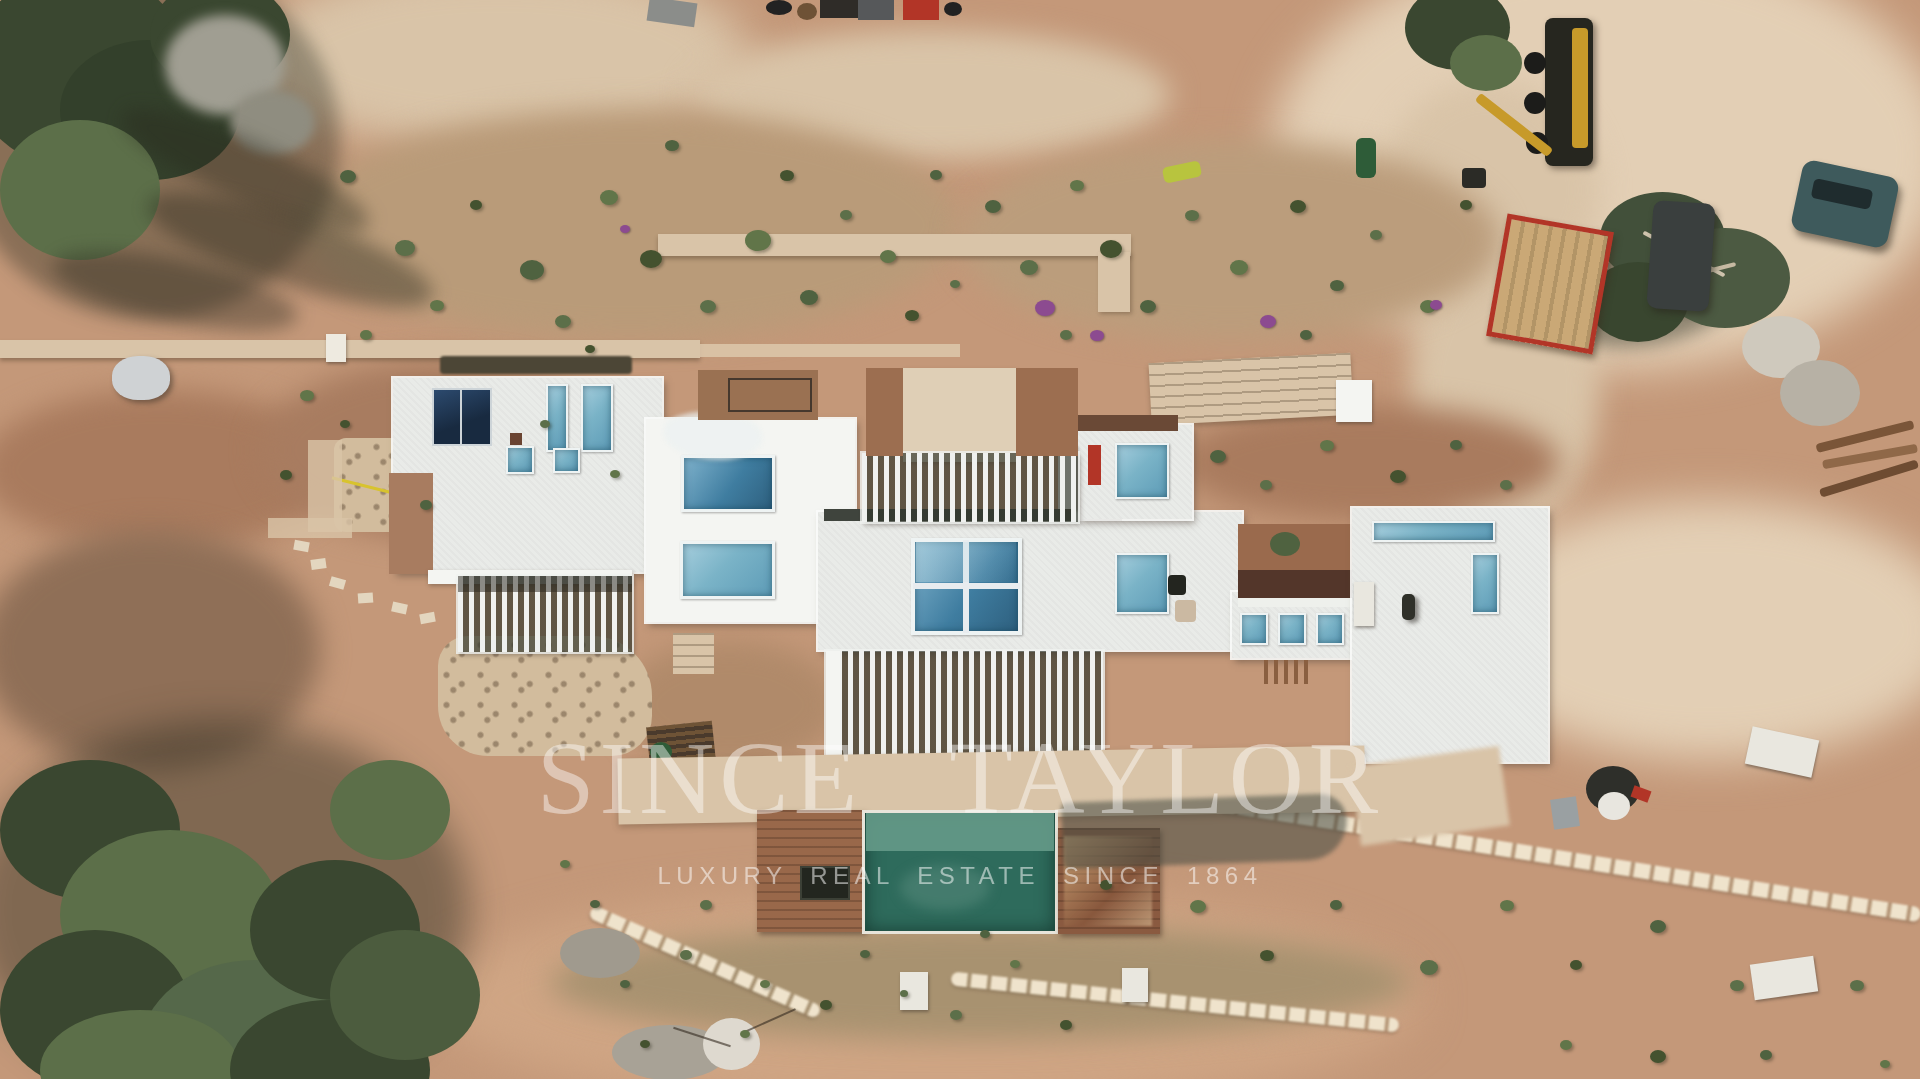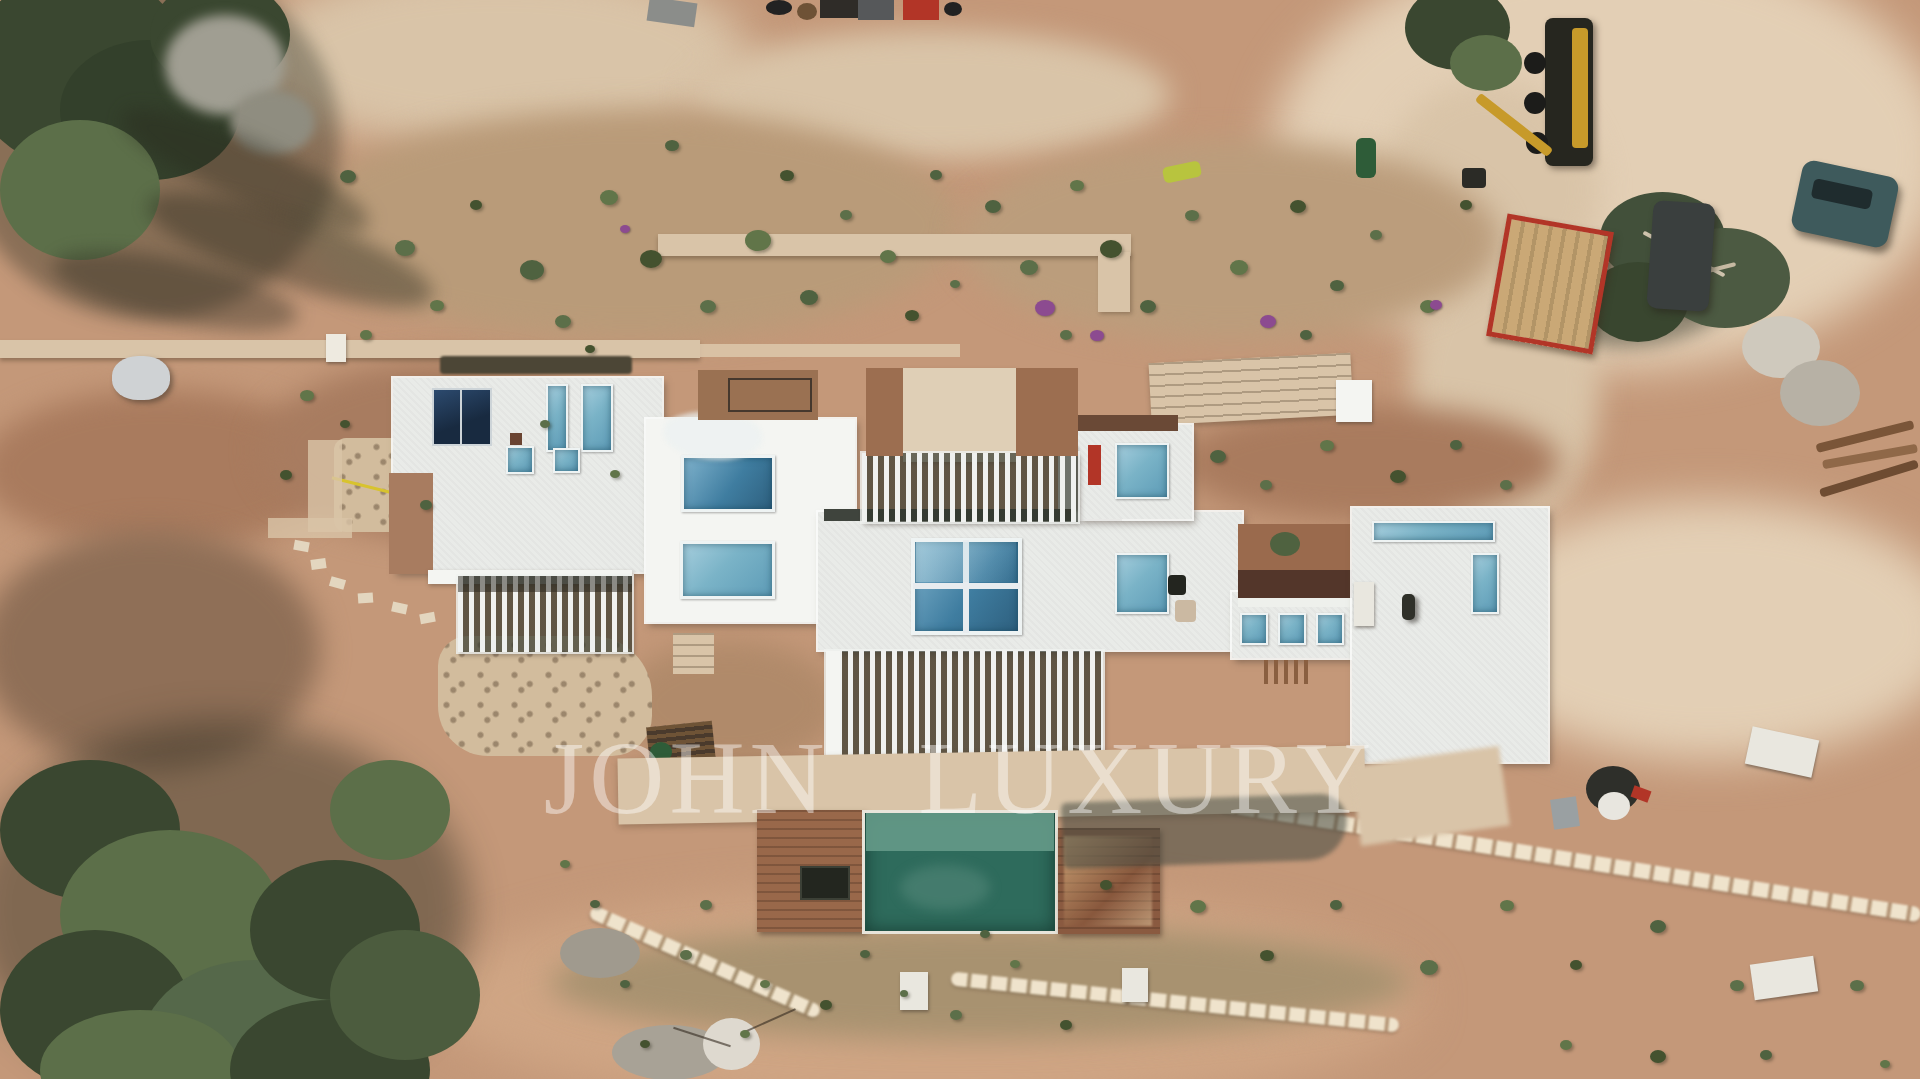--- a/index.html
+++ b/index.html
@@ -306,14 +306,15 @@
       <div class="blob" style="left: 590px; top: 900px; width: 10px; height: 8px; background: rgb(79, 98, 64); box-shadow: rgba(40, 40, 25, 0.35) 2px 2px 3px;"></div>
       <div class="blob" style="left: 700px; top: 900px; width: 12px; height: 10px; background: rgb(92, 111, 73); box-shadow: rgba(40, 40, 25, 0.35) 2px 2px 3px;"></div>
       <div class="blob" style="left: 560px; top: 860px; width: 10px; height: 8px; background: rgb(97, 117, 73); box-shadow: rgba(40, 40, 25, 0.35) 2px 2px 3px;"></div>
       <div class="blob" style="left: 1035px; top: 300px; width: 20px; height: 16px; background: rgb(140, 75, 144); box-shadow: rgba(40, 30, 40, 0.4) 1px 1px 2px;"></div>
       <div class="blob" style="left: 1090px; top: 330px; width: 14px; height: 11px; background: rgb(140, 75, 144); box-shadow: rgba(40, 30, 40, 0.4) 1px 1px 2px;"></div>
       <div class="blob" style="left: 1260px; top: 315px; width: 16px; height: 13px; background: rgb(140, 75, 144); box-shadow: rgba(40, 30, 40, 0.4) 1px 1px 2px;"></div>
       <div class="blob" style="left: 1430px; top: 300px; width: 12px; height: 10px; background: rgb(140, 75, 144); box-shadow: rgba(40, 30, 40, 0.4) 1px 1px 2px;"></div>
       <div class="blob" style="left: 620px; top: 225px; width: 10px; height: 8px; background: rgb(140, 75, 144); box-shadow: rgba(40, 30, 40, 0.4) 1px 1px 2px;"></div>
     </div>
 
-  <div class="wm" id="wm-title">JOHN LUXURY</div>
+  <div class="wm" id="wm-title">SINCE TAYLOR</div>
+  <div class="wm" id="wm-tagline">LUXURY REAL ESTATE SINCE 1864</div>
 </div>
 
 </body></html>

